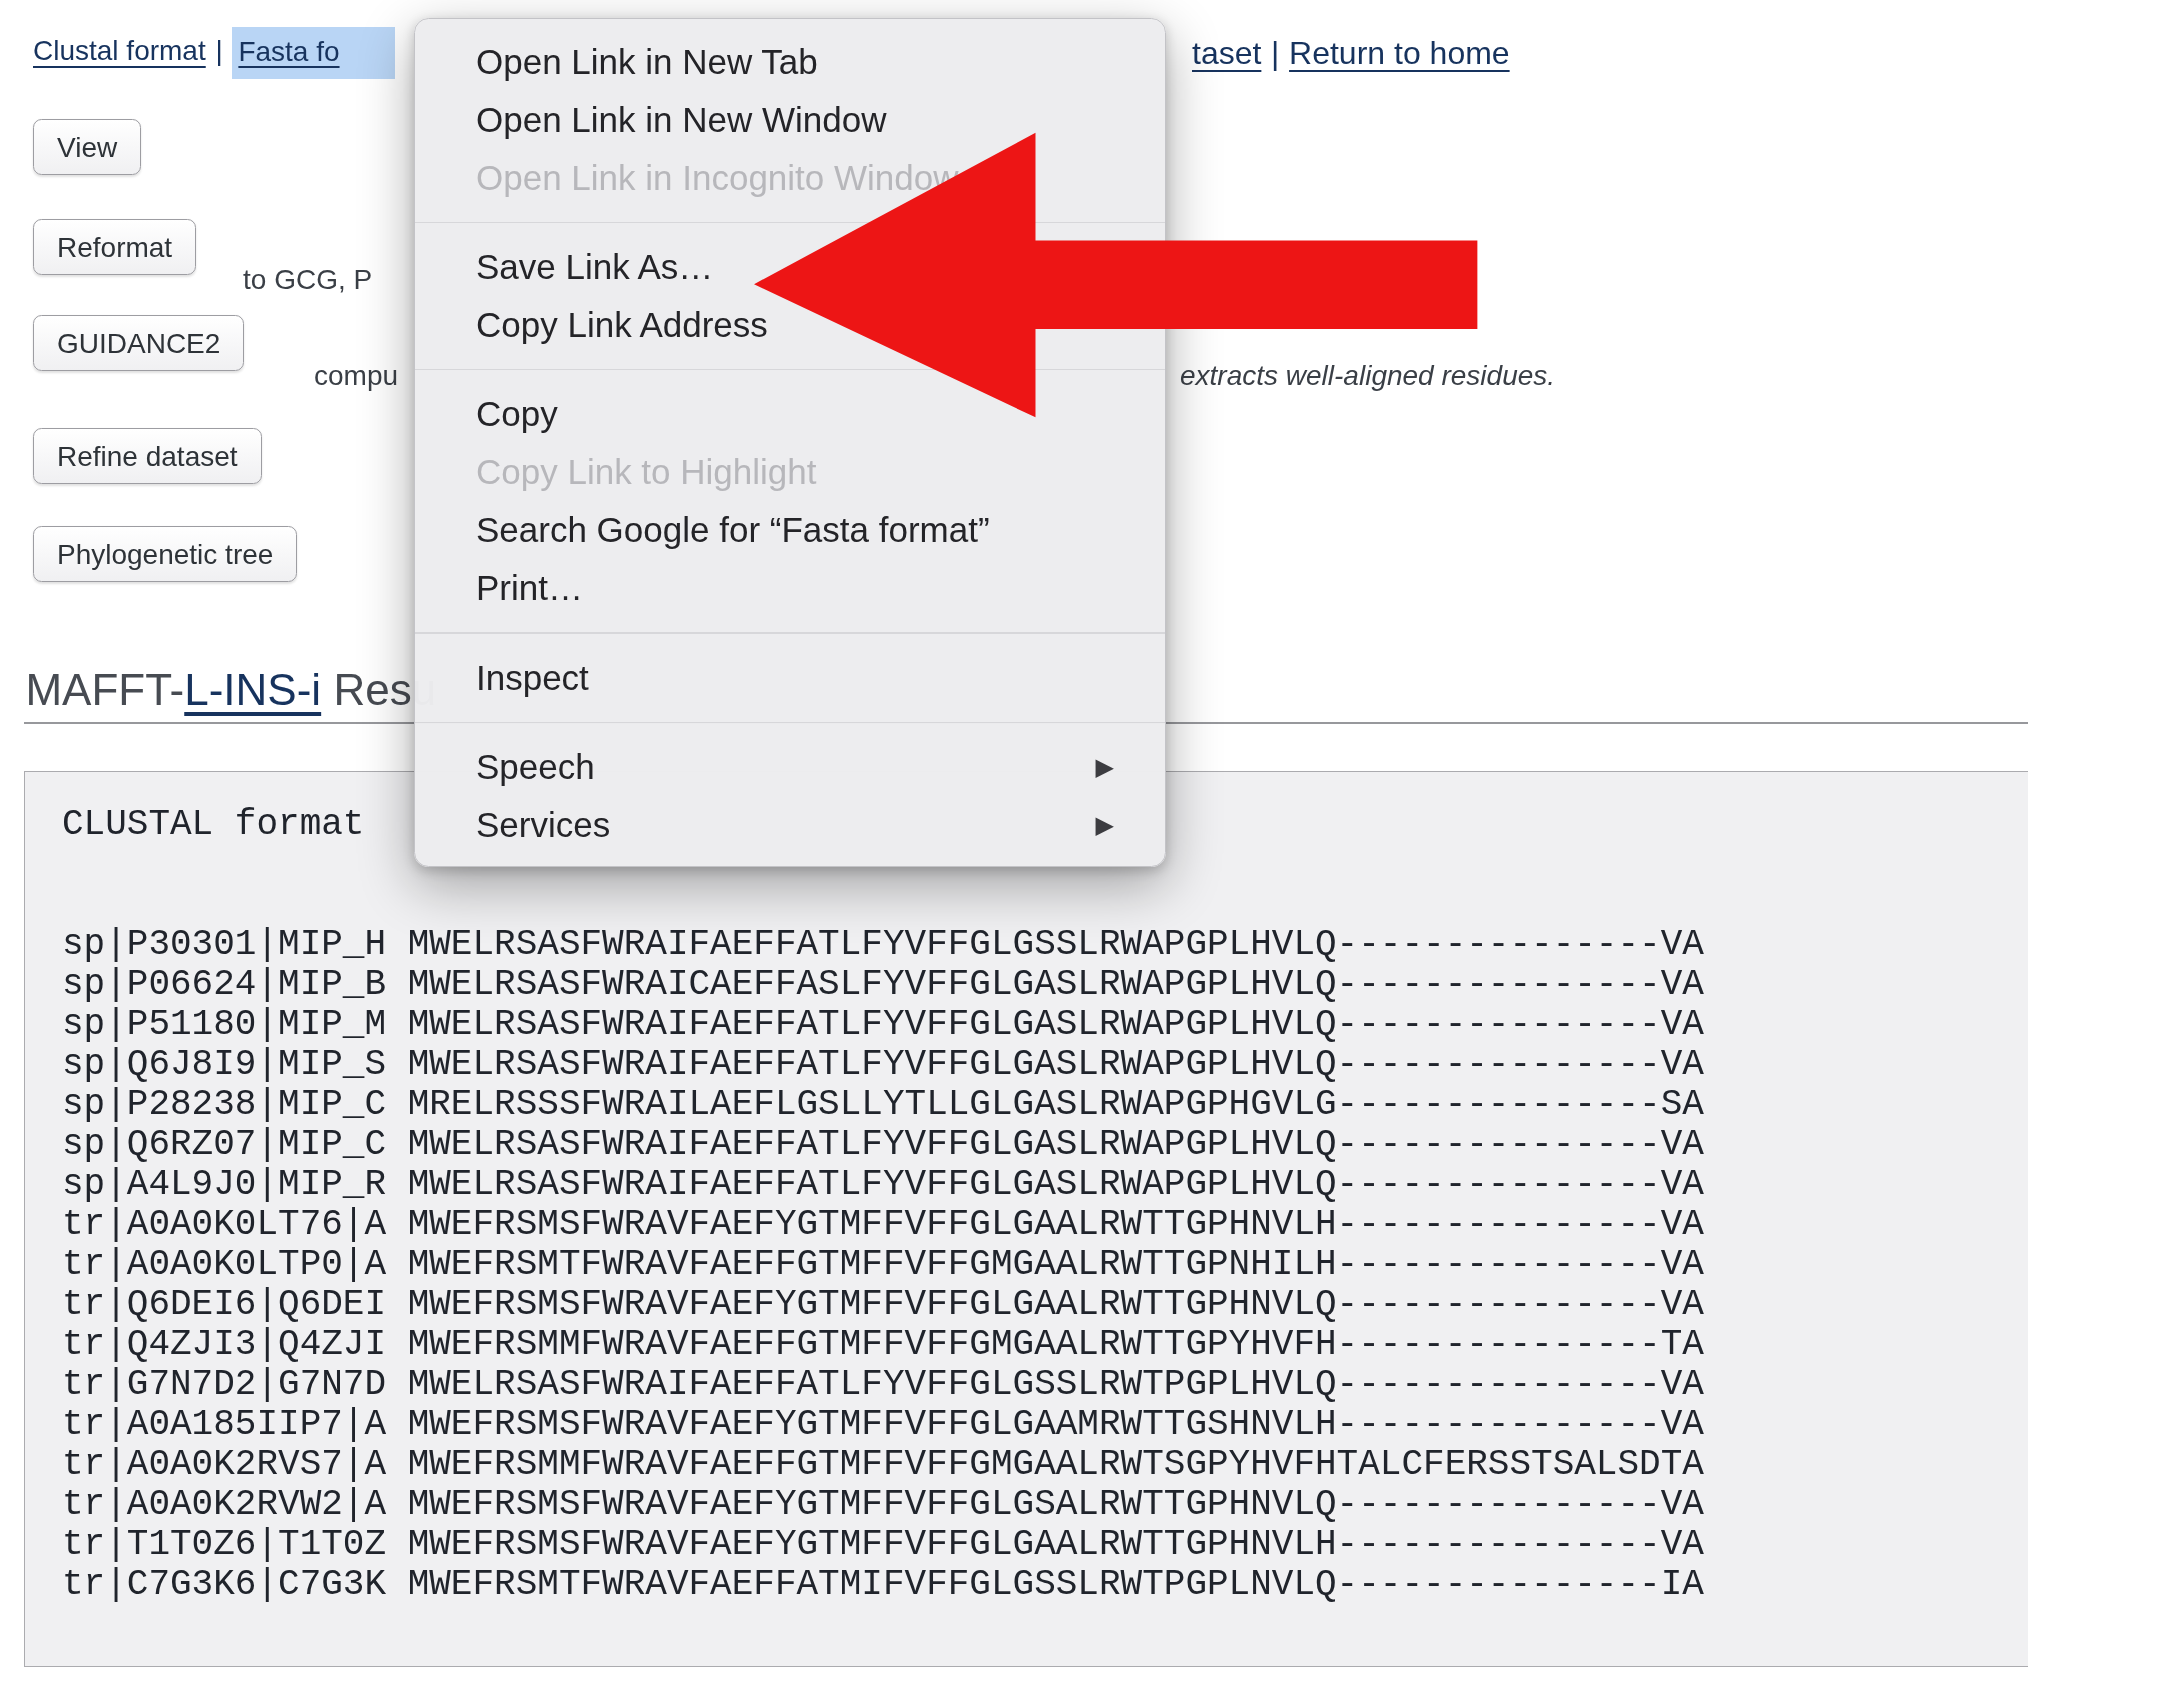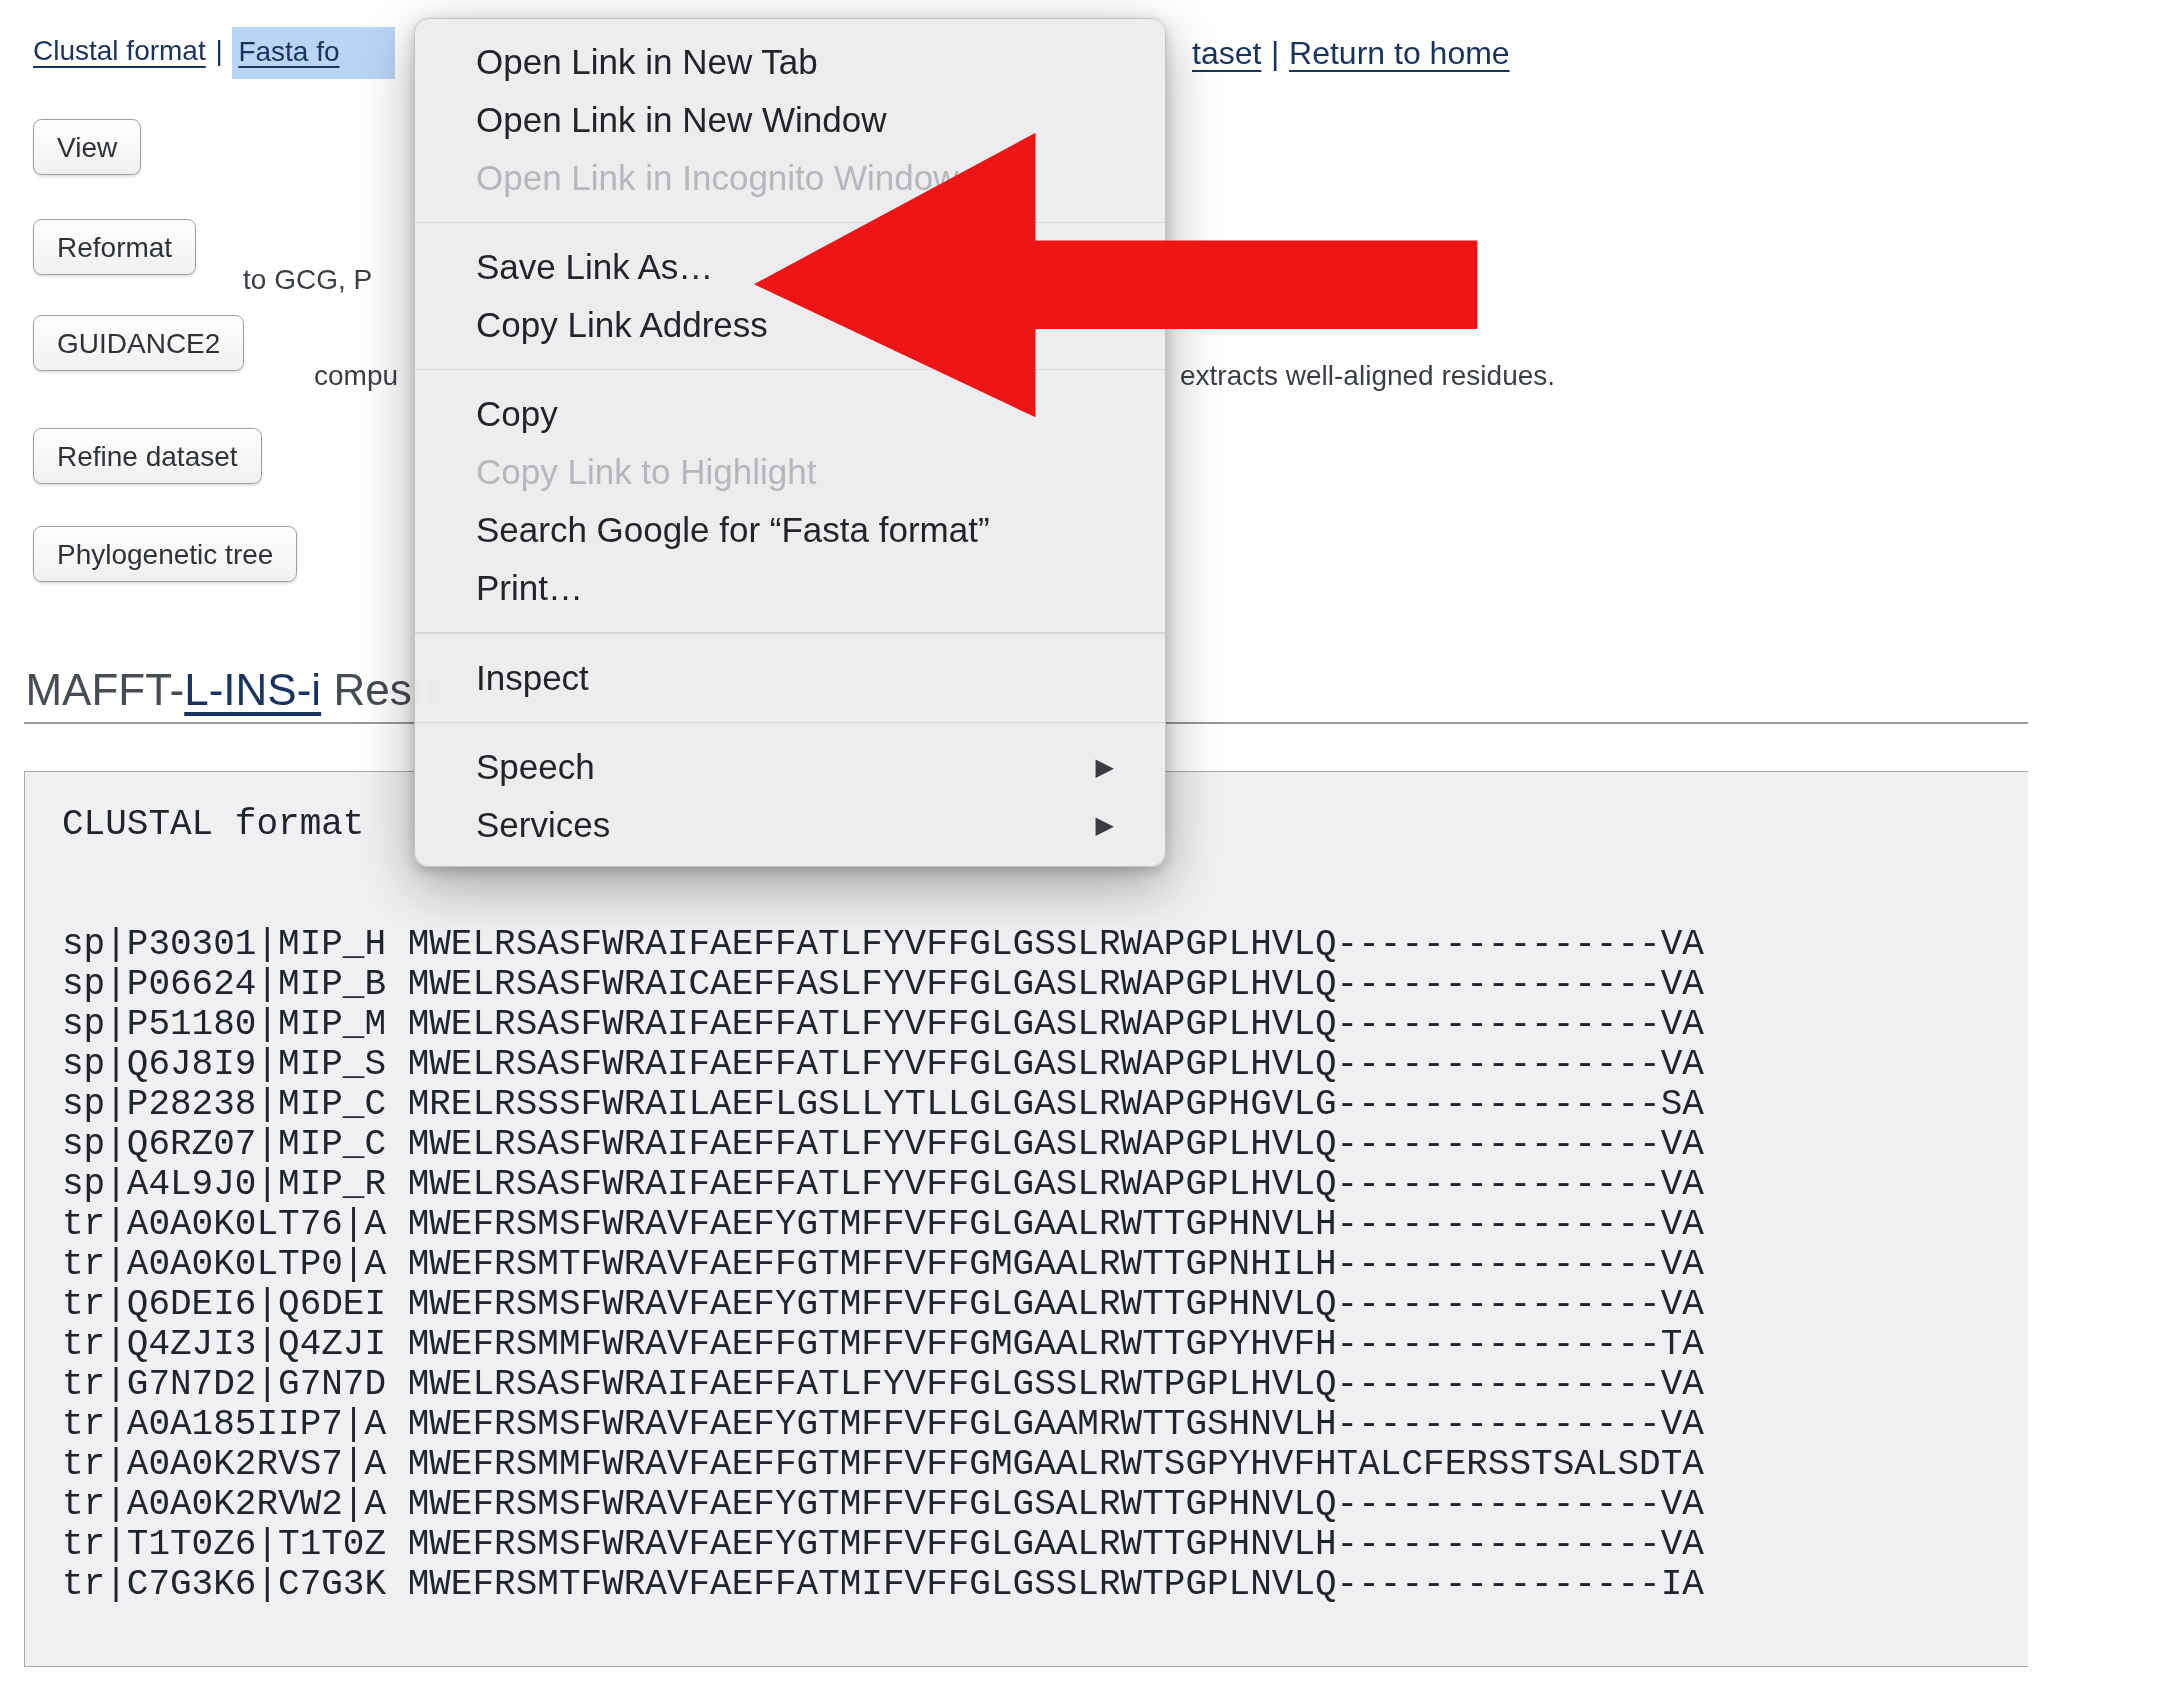--- a/index.html
+++ b/index.html
@@ -54,21 +54,21 @@
   <div class="links-bar"><a class="pagelink">Clustal format</a><span class="sep">|</span><span class="selected-link"><a class="pagelink">Fasta fo</a></span></div>
 
   <div class="links-bar-right"><a class="pagelink">taset</a><span class="sep">|</span><a class="pagelink">Return to home</a></div>
 
   <button class="btn" style="top:119px;">View</button>
   <button class="btn" style="top:219px;">Reformat</button>
   <span class="desc" style="left:243px;top:232px;">to GCG, P</span>
   <span class="desc" style="left:1137px;top:232px;">with Readseq</span>
   <button class="btn" style="top:315px;">GUIDANCE2</button>
   <span class="desc" style="left:314px;top:328px;">compu</span>
-  <span class="desc" style="left:1180px;top:328px;">extracts well-aligned residues.</span>
+  <span class="desc" style="left:1180px;top:328px;font-style:italic;">extracts well-aligned residues.</span>
   <button class="btn" style="top:428px;">Refine dataset</button>
   <button class="btn" style="top:526px;">Phylogenetic tree</button>
 
   <div class="page-heading"><span>MAFFT-</span><a>L-INS-i</a><span> Resu</span></div>
 
   <div class="rule"></div>
 
   <div class="align-box"></div>
   <div class="align-pre">
       <div class="aline">CLUSTAL format</div>

